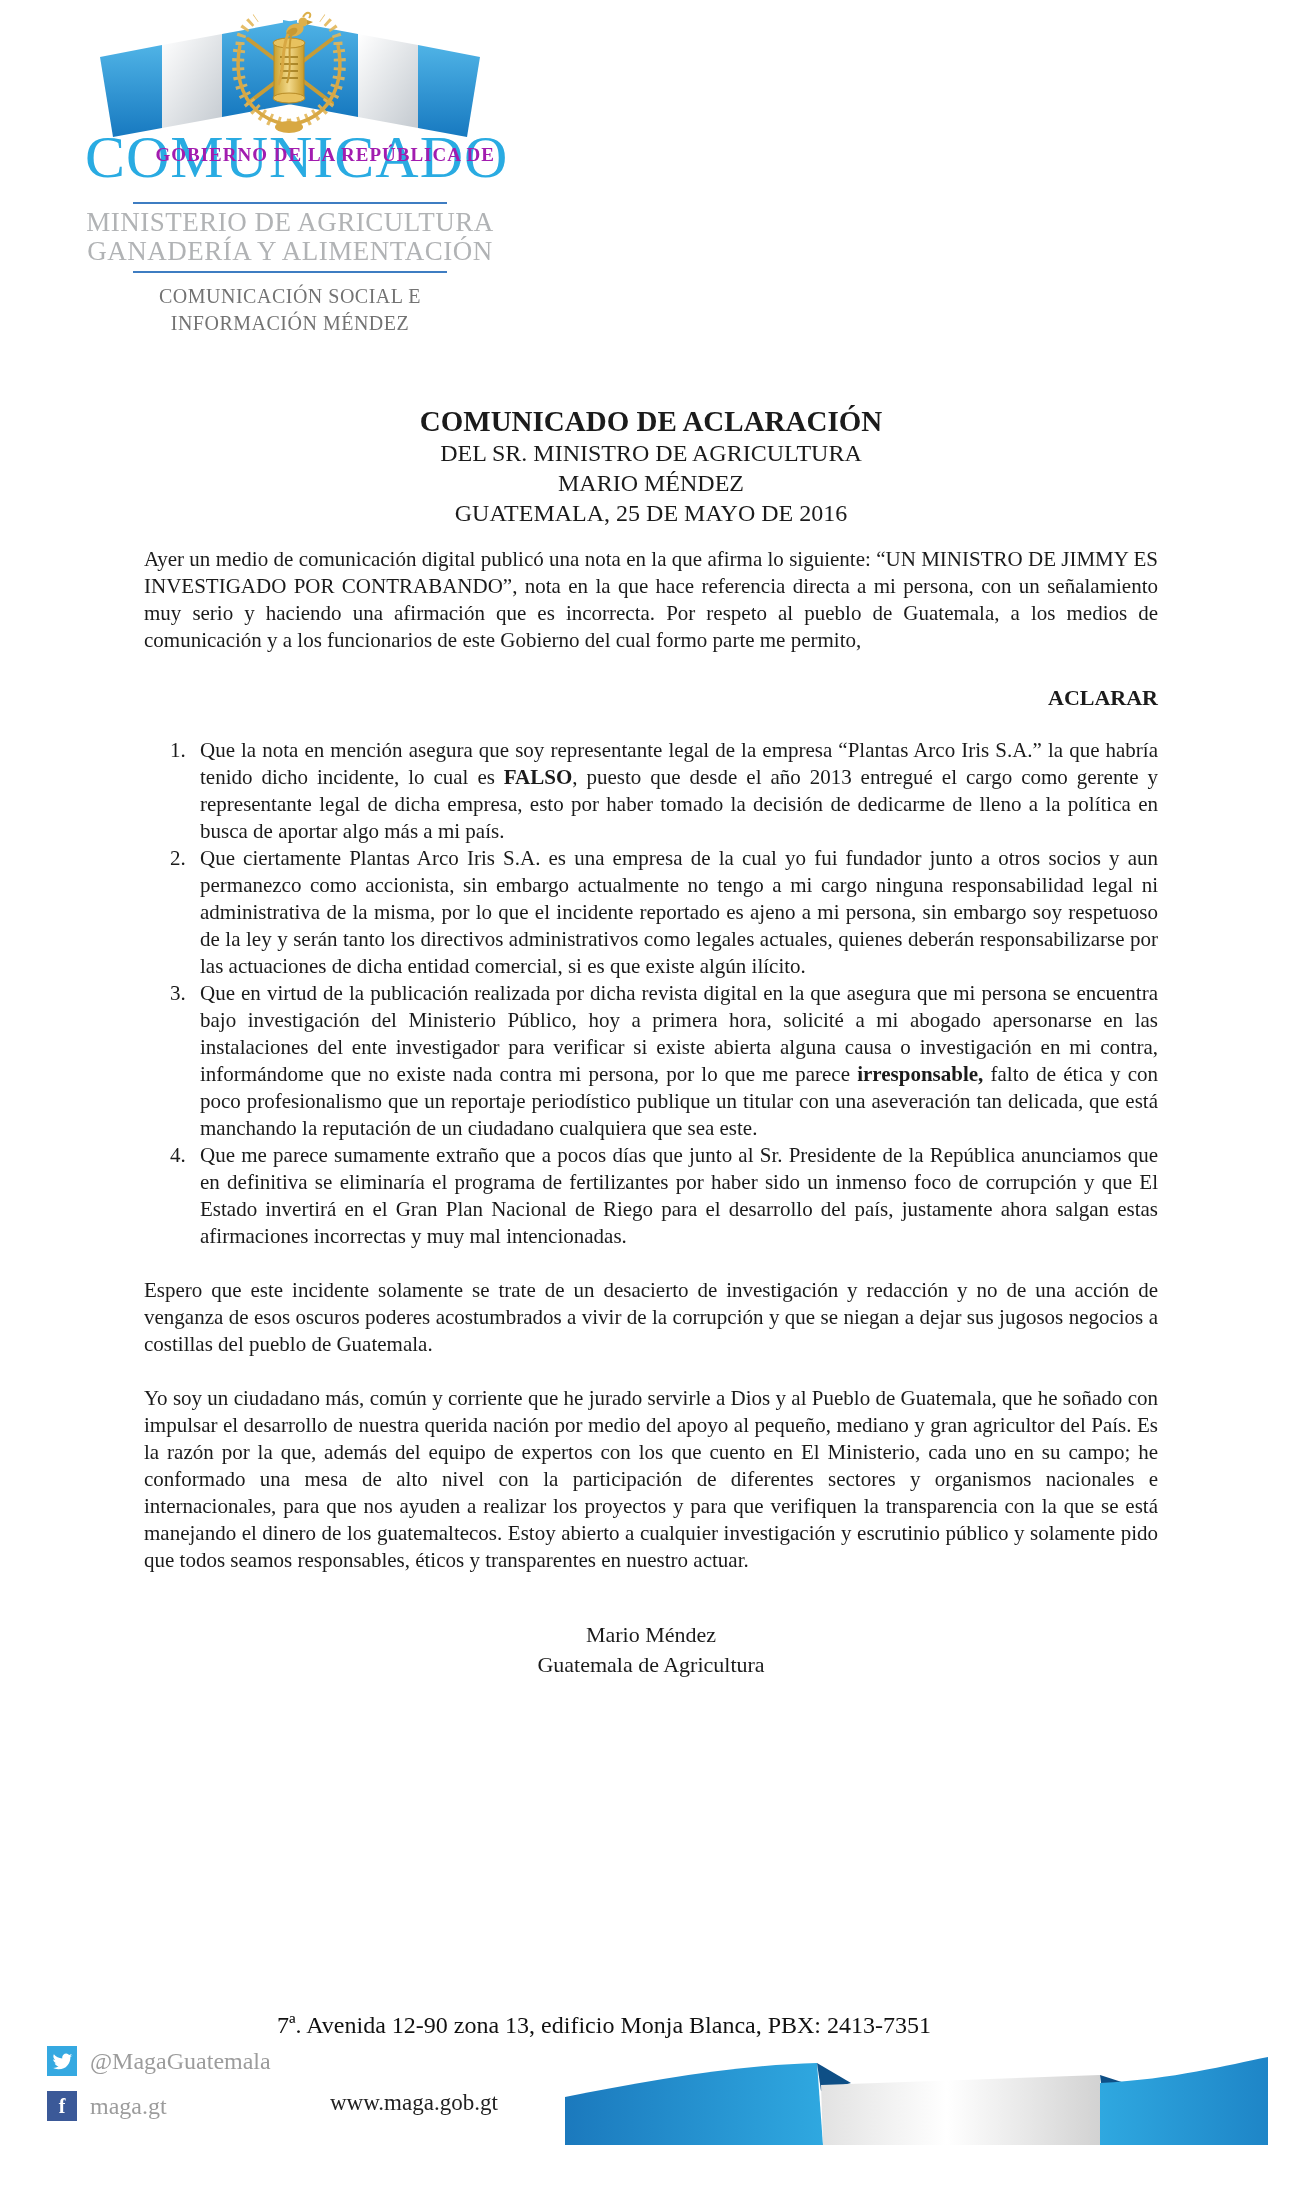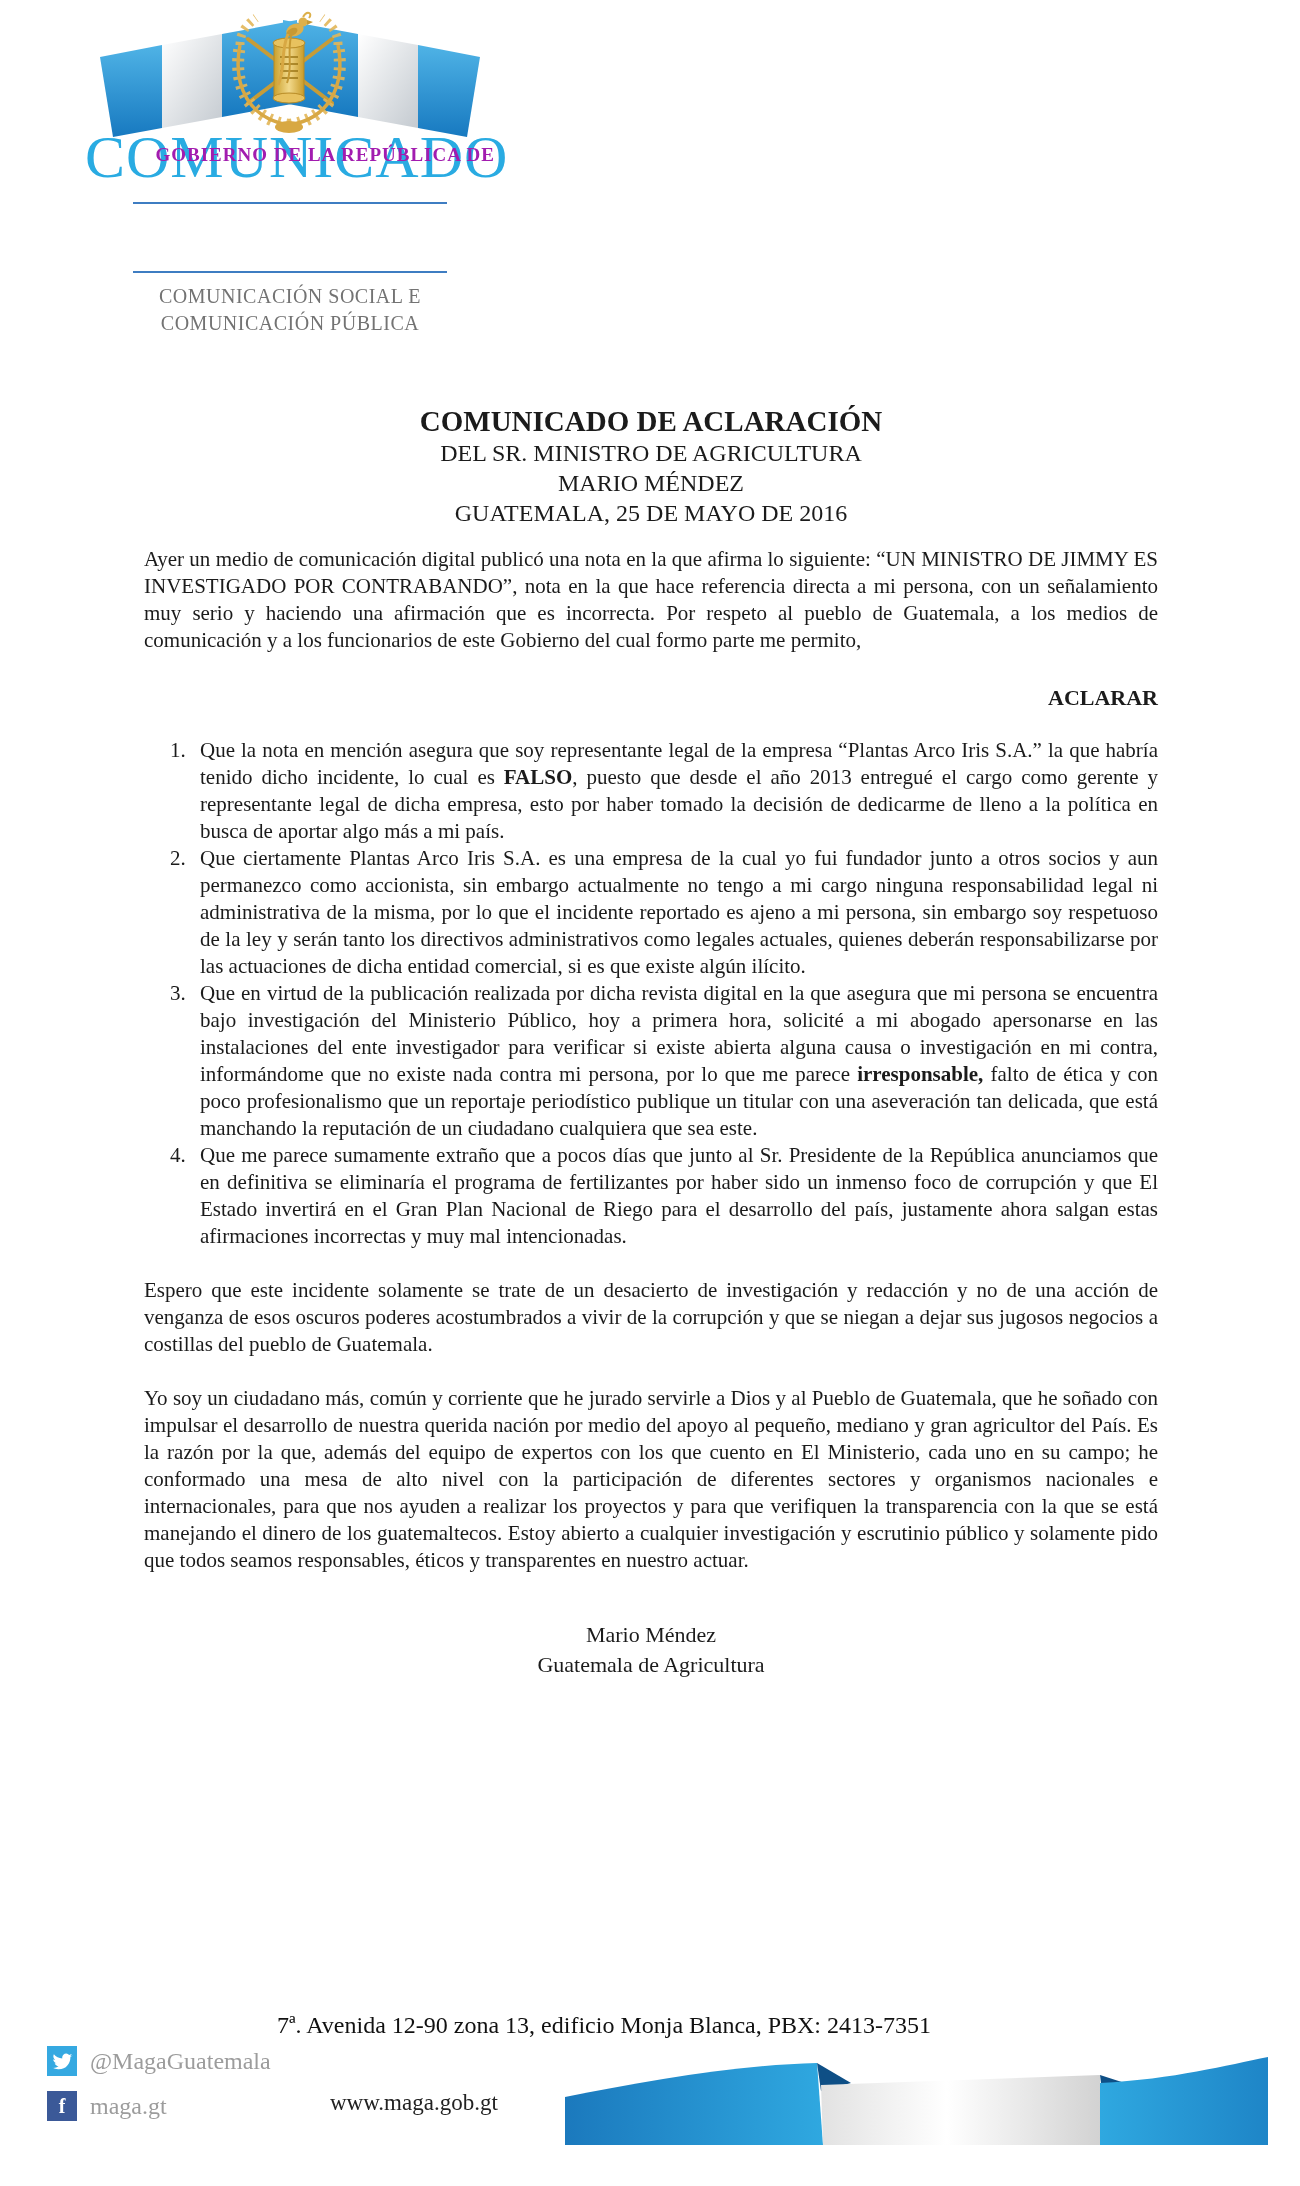--- a/index.html
+++ b/index.html
@@ -105,24 +105,28 @@
       <path d="M97,15 l6,2 -6,3 z" fill="#c69933"></path>
       <path d="M93,12 C97,5 103,8 99,13" fill="none" stroke="#ddb04a" stroke-width="2"></path>
       <ellipse cx="82" cy="27" rx="6" ry="3.5" fill="#c69933" transform="rotate(-30 82 27)"></ellipse>
       <path d="M78,29 C70,48 76,62 68,80" fill="none" stroke="#d8a843" stroke-width="3"></path>
       <path d="M81,31 C77,50 83,62 77,78" fill="none" stroke="#c69933" stroke-width="2"></path>
     </svg>
 
     <div class="logo-guatemala">COMUNICADO</div>
     <div class="logo-gobierno">GOBIERNO DE LA REPÚBLICA DE</div>
     <div class="logo-line" style="top:202px;"></div>
+    <div class="logo-min">
+      <div>MINISTERIO DE AGRICULTURA</div>
+      <div>GANADERÍA Y ALIMENTACIÓN</div>
+    </div>
     <div class="logo-line" style="top:271px;"></div>
     <div class="dept">
       <div>COMUNICACIÓN SOCIAL E</div>
-      <div>COMUNICACIÓN PÚBLICA</div>
+      <div>INFORMACIÓN MÉNDEZ</div>
     </div>
   </div>
 
   <div id="doc">
 
     <div class="title-block">
       <div class="t1">COMUNICADO DE ACLARACIÓN</div>
       <div class="t2">DEL SR. MINISTRO DE AGRICULTURA</div>
       <div class="t2">MARIO MÉNDEZ</div>
       <div class="t2">GUATEMALA, 25 DE MAYO DE 2016</div>

